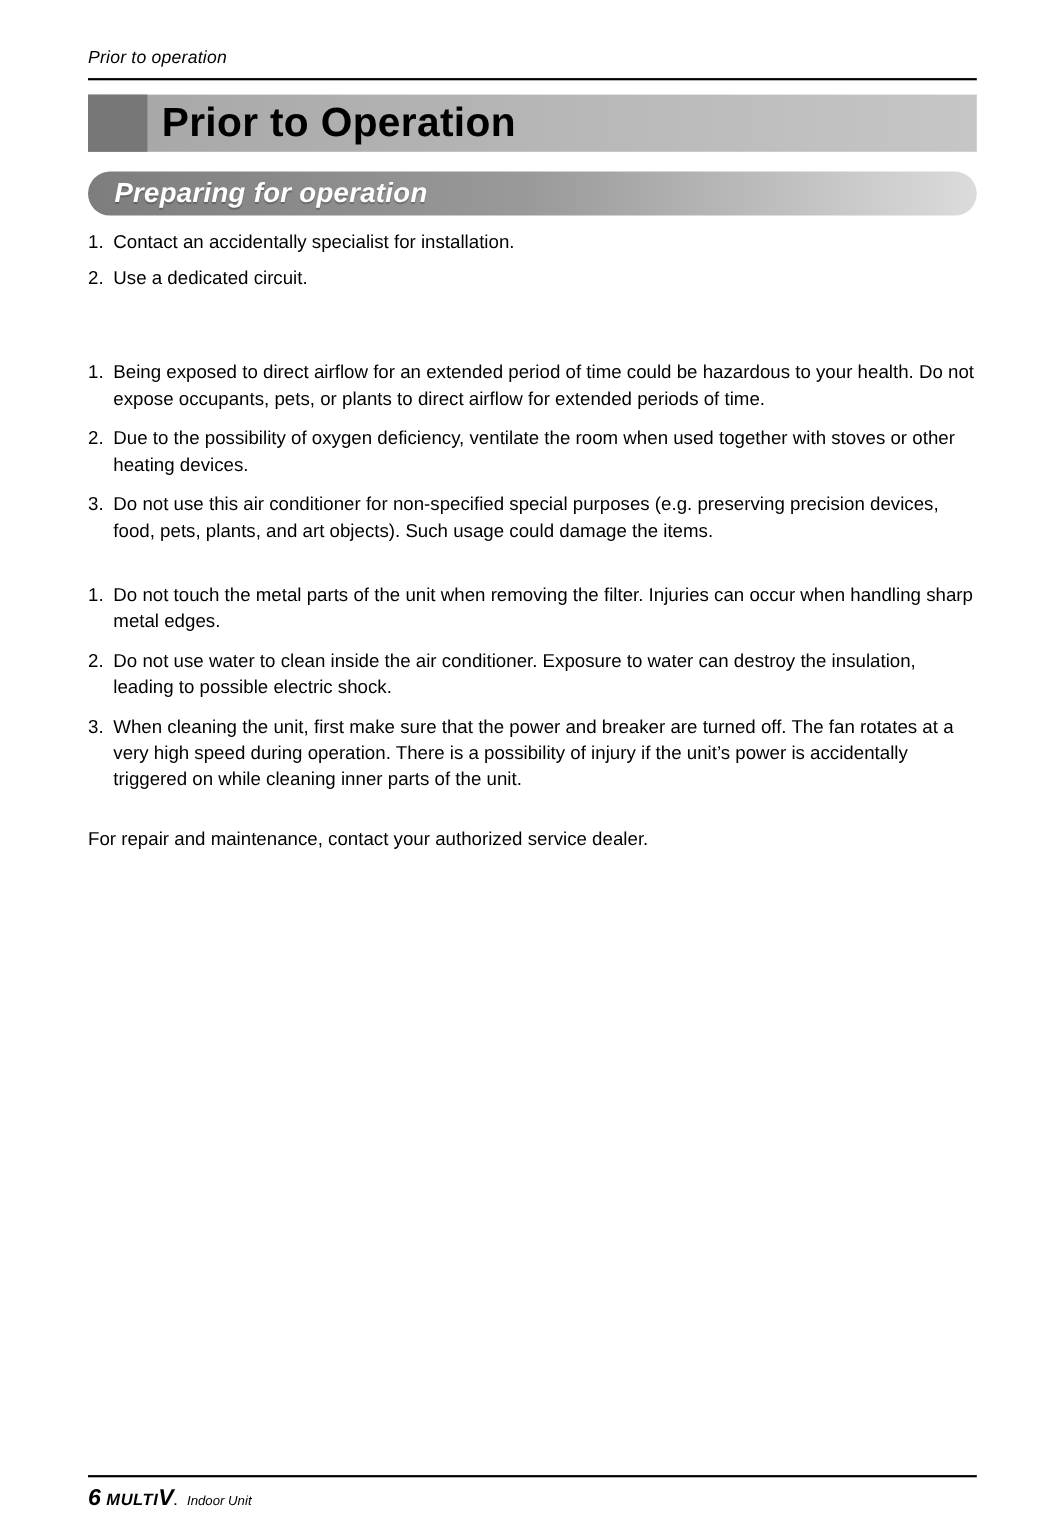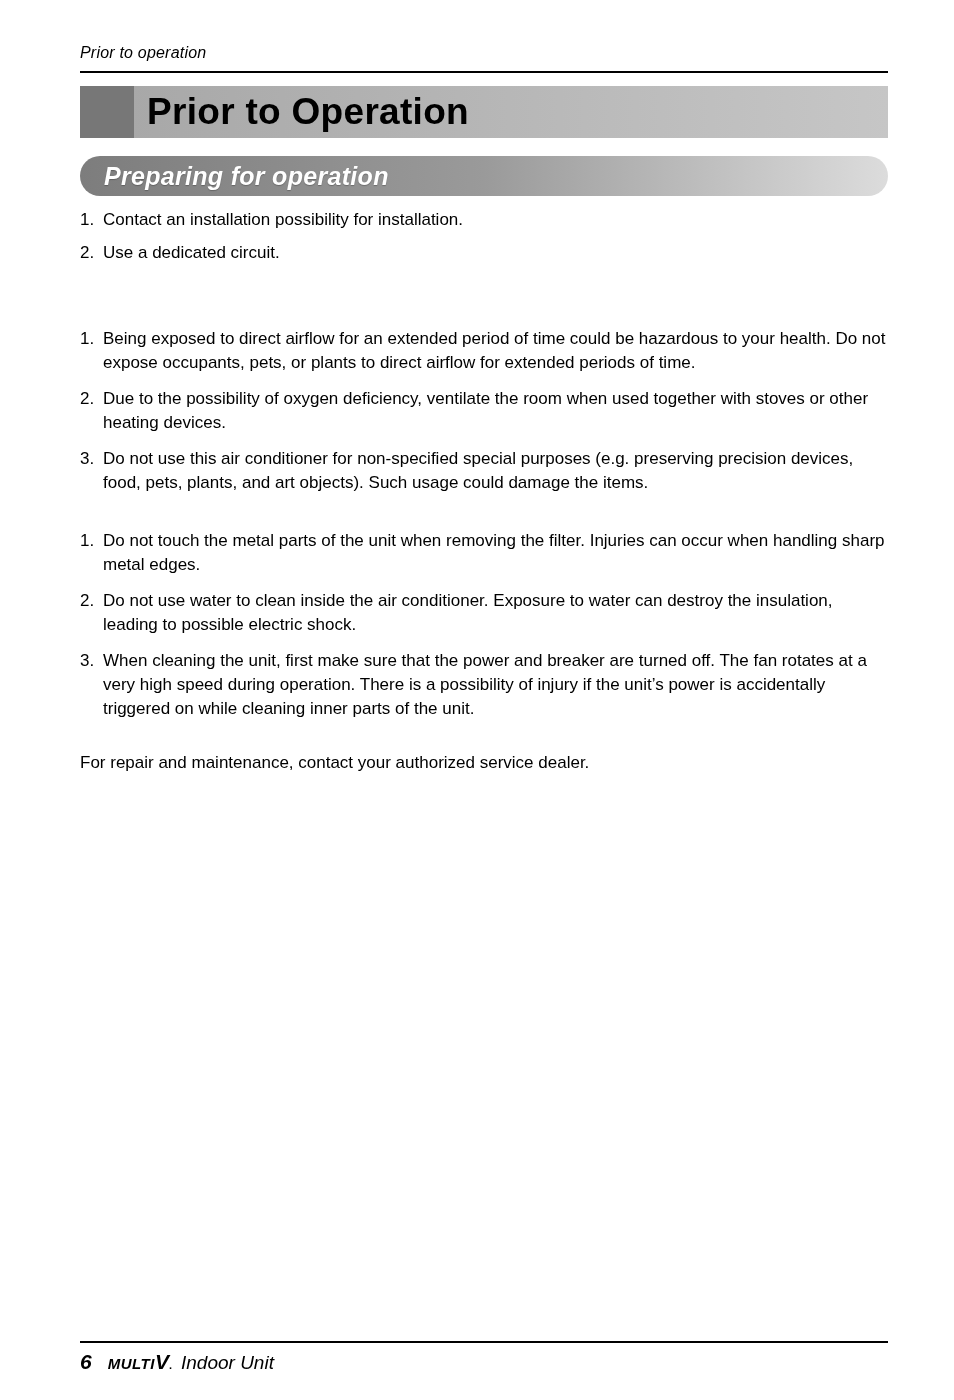--- a/index.html
+++ b/index.html
@@ -44,25 +44,25 @@
   .li { display: flex; font-size: 17px; line-height: 24px; margin-bottom: 9px; }
   .sec-1 .li, .sec-2 .li { margin-bottom: 12px; }
   .num { width: 23px; flex: none; }
   .txt { flex: 1; }
   .body-text { margin-top: 24px; font-size: 17px; line-height: 24px; }
 
   .footer { position: absolute; left: 80px; right: 66px; bottom: 26px; }
   .footer-rule { border-top: 2px solid #000; height: 0; }
   .footer-line { display: flex; align-items: baseline; padding-top: 7px; }
   .page-num { font-size: 21px; font-weight: bold; font-style: italic; }
-  .brand { margin-left: 16px; white-space: nowrap; }
+  .brand { margin-left: 5px; white-space: nowrap; }
   .brand-multi { font-weight: bold; font-style: italic; font-size: 15px; letter-spacing: 0.5px; }
   .brand-v { font-weight: bold; font-style: italic; font-size: 21px; }
   .brand-dot { font-weight: bold; font-size: 11px; }
-  .product { font-style: italic; font-size: 19px; margin-left: 9px; }
+  .product { font-style: italic; font-size: 12px; margin-left: 9px; }
 </style>
 </head>
 <body>
 
 <div class="page">
   <div class="content">
 
     <div class="running-header">Prior to operation</div>
     <div class="header-rule"></div>
 
@@ -71,21 +71,21 @@
       <h1 class="chapter-title">Prior to Operation</h1>
     </div>
 
     <section class="sec sec-0">
       <div class="sec-bar">
         <span class="sec-title">Preparing for operation</span>
       </div>
       <div class="list">
         <div class="li">
           <span class="num">1.</span>
-          <span class="txt">Contact an installation possibility for installation.</span>
+          <span class="txt">Contact an accidentally specialist for installation.</span>
         </div>
         <div class="li">
           <span class="num">2.</span>
           <span class="txt">Use a dedicated circuit.</span>
         </div>
       </div>
     </section>
 
     <section class="sec sec-1">
       <div class="list">

